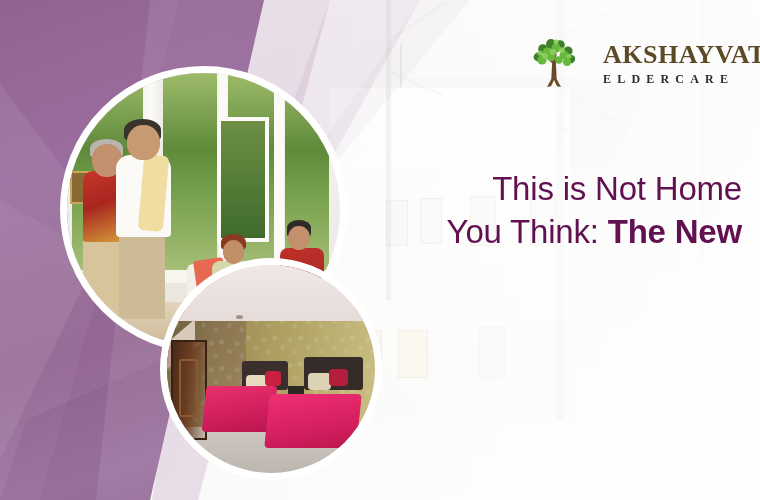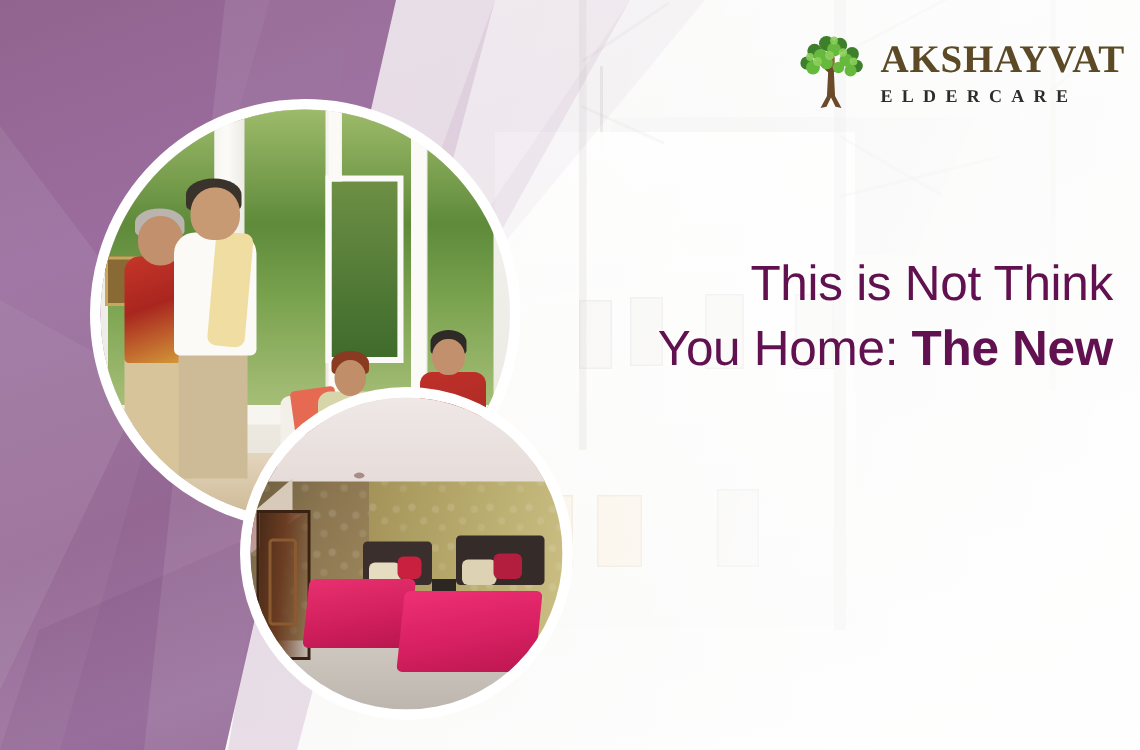--- a/index.html
+++ b/index.html
@@ -204,21 +204,21 @@
              background:linear-gradient(170deg,#e8306f 0%,#d01e5c 60%,#b8164e 100%); border-radius:4px; transform:skewX(-6deg); }
   .pb-bed2 { position:absolute; left:48%; top:62%; width:44%; height:26%;
              background:linear-gradient(170deg,#ef2f74 0%,#d51f60 60%,#bb1750 100%); border-radius:4px; transform:skewX(-6deg); }
   .pb-pil1 { position:absolute; left:38%; top:53%; width:10%; height:7%; background:#e6dcc0; border-radius:4px; }
   .pb-pil2 { position:absolute; left:47%; top:51%; width:8%; height:7%; background:#c9203f; border-radius:4px; }
   .pb-pil3 { position:absolute; left:68%; top:52%; width:11%; height:8%; background:#ddd2b4; border-radius:4px; }
   .pb-pil4 { position:absolute; left:78%; top:50%; width:9%; height:8%; background:#b31d3e; border-radius:4px; }
   .pb-night { position:absolute; left:58%; top:58%; width:8%; height:12%; background:#2d2724; }
 
   
-  .logo { position:absolute; left:525px; top:18px; width:220px; height:62px; display:flex; align-items:center; gap:4px; }
+  .logo { position:absolute; left:525px; top:33px; width:220px; height:62px; display:flex; align-items:center; gap:20px; }
   .logo-mark { width:58px; height:58px; flex:0 0 58px; }
   .logo-text { display:flex; flex-direction:column; justify-content:center; padding-top:2px; }
   .logo-name {
     font-family:"Liberation Serif", serif;
     font-size:26px; font-weight:700; letter-spacing:0.5px;
     color:#5c4a27; line-height:1.02; white-space:nowrap;
   }
   .logo-sub {
     font-family:"Liberation Serif", serif;
     font-size:12px; font-weight:700; letter-spacing:6.2px;
@@ -392,17 +392,17 @@
         </g>
       </svg>
     </div>
     <div class="logo-text">
       <div class="logo-name">AKSHAYVAT</div>
       <div class="logo-sub">ELDERCARE</div>
     </div>
   </div>
 
   <div class="headline">
-    <span class="hl-line hl-light">This is Not Think</span>
-    <span class="hl-line"><span class="hl-light">You Home: </span><span class="hl-bold">The New</span></span>
+    <span class="hl-line hl-light">This is Not Home</span>
+    <span class="hl-line"><span class="hl-light">You Think: </span><span class="hl-bold">The New</span></span>
   </div>
 
 </div>
 
 </body></html>

